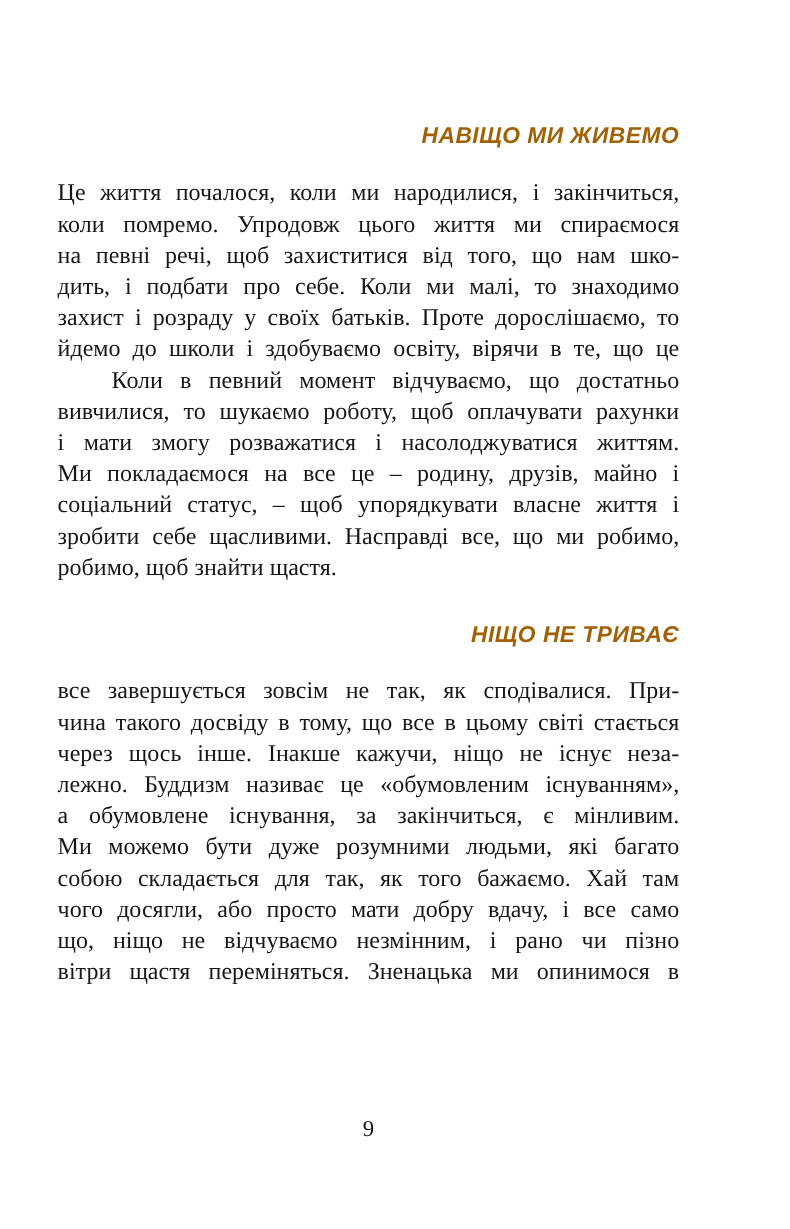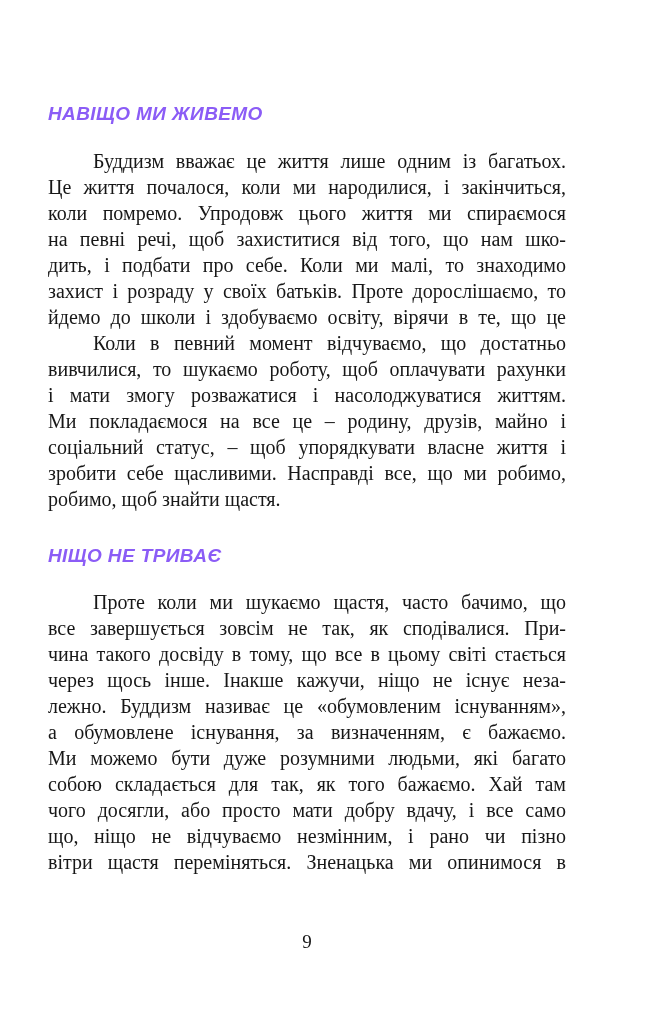--- a/index.html
+++ b/index.html
@@ -18,28 +18,28 @@
     position: absolute;
     left: 48px;
     top: 0;
     width: 518px;
     padding-top: 103px;
     box-sizing: content-box;
   }
 
   .chapter-heading {
     margin: 0;
-    text-align: left;
+    text-align: right;
     font-family: "Liberation Sans", sans-serif;
     font-style: italic;
     font-weight: bold;
     font-size: 19px;
     line-height: 22px;
     letter-spacing: 0.4px;
-    color: #8b5cf6;
+    color: #a16207;
   }
 
   .heading-2 { margin-top: 33px; }
 
   .para { margin: 0; }
   .para-1 { margin-top: 23px; }
   .para-2 { margin-top: 0; }
   .para-3 { margin-top: 22px; }
 
   .line {
@@ -69,21 +69,20 @@
 </style>
 </head>
 <body>
 
 <div class="book-page">
   <div class="content">
 
     <h2 class="chapter-heading heading-1">НАВІЩО МИ ЖИВЕМО</h2>
 
     <div class="para para-1">
-      <div class="line first">Буддизм вважає це життя лише одним із багатьох.</div>
       <div class="line">Це життя почалося, коли ми народилися, і закінчиться,</div>
       <div class="line">коли помремо. Упродовж цього життя ми спираємося</div>
       <div class="line">на певні речі, щоб захиститися від того, що нам шко-</div>
       <div class="line">дить, і подбати про себе. Коли ми малі, то знаходимо</div>
       <div class="line">захист і розраду у своїх батьків. Проте дорослішаємо, то</div>
       <div class="line">йдемо до школи і здобуваємо освіту, вірячи в те, що це</div>
     </div>
 
     <div class="para para-2">
       <div class="line first">Коли в певний момент відчуваємо, що достатньо</div>
@@ -91,26 +90,25 @@
       <div class="line">і мати змогу розважатися і насолоджуватися життям.</div>
       <div class="line">Ми покладаємося на все це – родину, друзів, майно і</div>
       <div class="line">соціальний статус, – щоб упорядкувати власне життя і</div>
       <div class="line">зробити себе щасливими. Насправді все, що ми робимо,</div>
       <div class="line end">робимо, щоб знайти щастя.</div>
     </div>
 
     <h2 class="chapter-heading heading-2">НІЩО НЕ ТРИВАЄ</h2>
 
     <div class="para para-3">
-      <div class="line first">Проте коли ми шукаємо щастя, часто бачимо, що</div>
       <div class="line">все завершується зовсім не так, як сподівалися. При-</div>
       <div class="line">чина такого досвіду в тому, що все в цьому світі стається</div>
       <div class="line">через щось інше. Інакше кажучи, ніщо не існує неза-</div>
       <div class="line">лежно. Буддизм називає це «обумовленим існуванням»,</div>
-      <div class="line">а обумовлене існування, за визначенням, є бажаємо.</div>
+      <div class="line">а обумовлене існування, за закінчиться, є мінливим.</div>
       <div class="line">Ми можемо бути дуже розумними людьми, які багато</div>
       <div class="line">собою складається для так, як того бажаємо. Хай там</div>
       <div class="line">чого досягли, або просто мати добру вдачу, і все само</div>
       <div class="line">що, ніщо не відчуваємо незмінним, і рано чи пізно</div>
       <div class="line">вітри щастя переміняться. Зненацька ми опинимося в</div>
     </div>
 
   </div>
 
   <div class="page-number">9</div>

